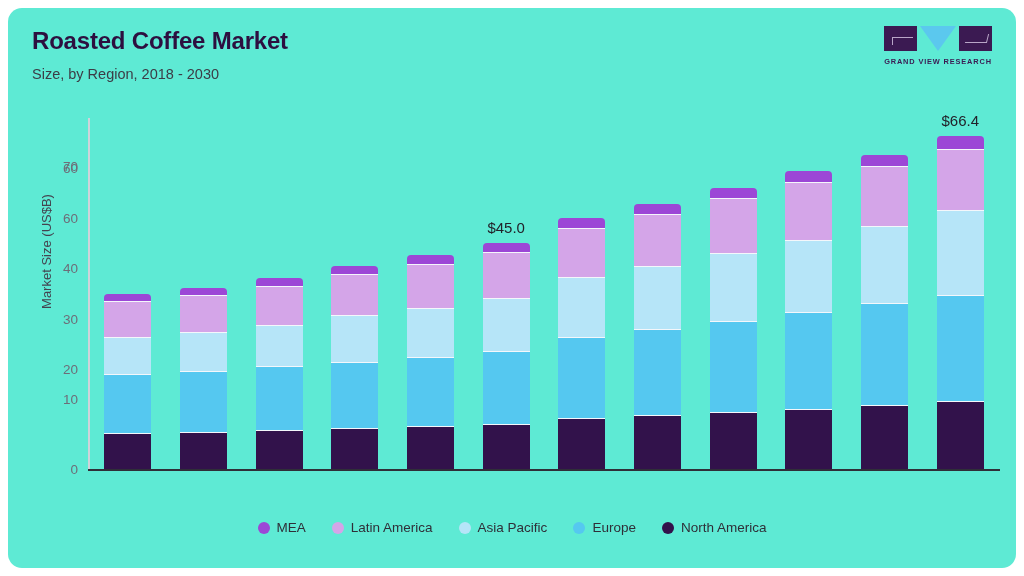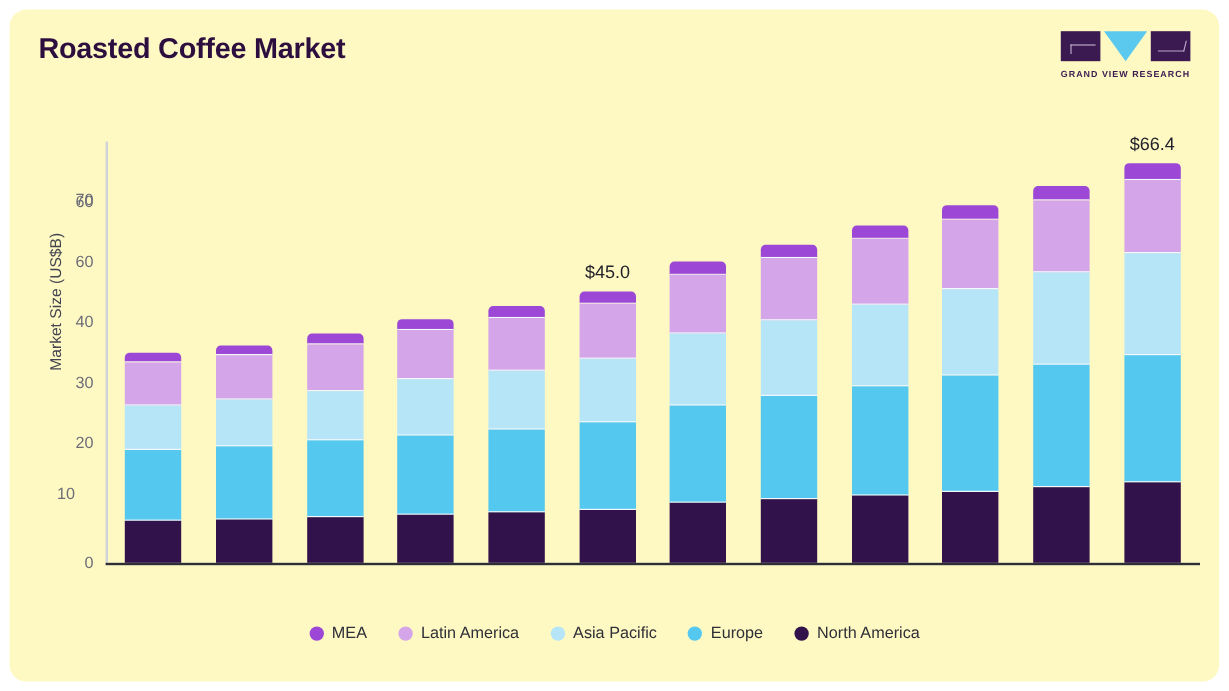--- a/index.html
+++ b/index.html
@@ -10,21 +10,21 @@
   }
   #root {
     position: relative;
     width: 1024px; height: 576px;
     background: #ffffff;
     padding: 8px;
   }
   #card {
     position: relative;
     width: 1008px; height: 560px;
-    background: #fef9c3;
+    background: #5eead4;
     border-radius: 14px;
     overflow: hidden;
   }
 
   
   #header { position: absolute; left: 24px; top: 18px; }
   #title {
     font-size: 24px; font-weight: bold; color: #2d0f3f;
     letter-spacing: -0.2px; line-height: 30px;
   }
@@ -49,21 +49,21 @@
     border-right: 1.5px solid #b9a6c8; border-bottom: 1.5px solid #b9a6c8;
     transform: skewX(-14deg);
   }
   #logo-tri {
     width: 0; height: 0;
     border-left: 18px solid transparent;
     border-right: 18px solid transparent;
     border-top: 25px solid #5bc8ee;
   }
   #logo-text {
-    margin-top: 5px; text-align: left;
+    margin-top: 5px; text-align: center;
     font-size: 7.4px; font-weight: bold; letter-spacing: 0.85px; color: #3b1a52;
   }
 
   
   #plot-area { position: absolute; left: 0; top: 0; width: 1008px; height: 560px; }
 
   #ylabel {
     position: absolute;
     left: -62px; top: 236px;
     width: 200px; text-align: center;
@@ -130,36 +130,37 @@
   .legend-label { font-size: 13.5px; color: #2f2f38; }
 </style>
 </head>
 <body>
 
 <div id="root">
   <div id="card">
 
     <div id="header">
       <div id="title">Roasted Coffee Market</div>
+      <div id="subtitle">Size, by Region, 2018 - 2030</div>
     </div>
 
     <div id="logo">
       <div id="logo-marks">
         <div class="logo-block left"></div>
         <div id="logo-tri"></div>
         <div class="logo-block right"></div>
       </div>
       <div id="logo-text">GRAND VIEW RESEARCH</div>
     </div>
 
     <div id="plot-area">
       <div id="ylabel">Market Size (US$B)</div>
       <div id="yticks">
           <div class="ytick" style="top: 461px;">0</div>
-          <div class="ytick" style="top: 403px; text-align: center;">10</div>
+          <div class="ytick" style="top: 391px;">10</div>
           <div class="ytick" style="top: 360.714px;">20</div>
           <div class="ytick" style="top: 310.571px;">30</div>
           <div class="ytick" style="top: 260.429px;">40</div>
           <div class="ytick" style="top: 210.286px;">60</div>
           <div class="ytick" style="top: 160.143px;">60</div>
           <div class="ytick" style="top: 110px; margin-top: 48px;">70</div>
         </div>
       <div id="axis-v"></div>
       <div id="axis-h"></div>
       <div id="bars">

